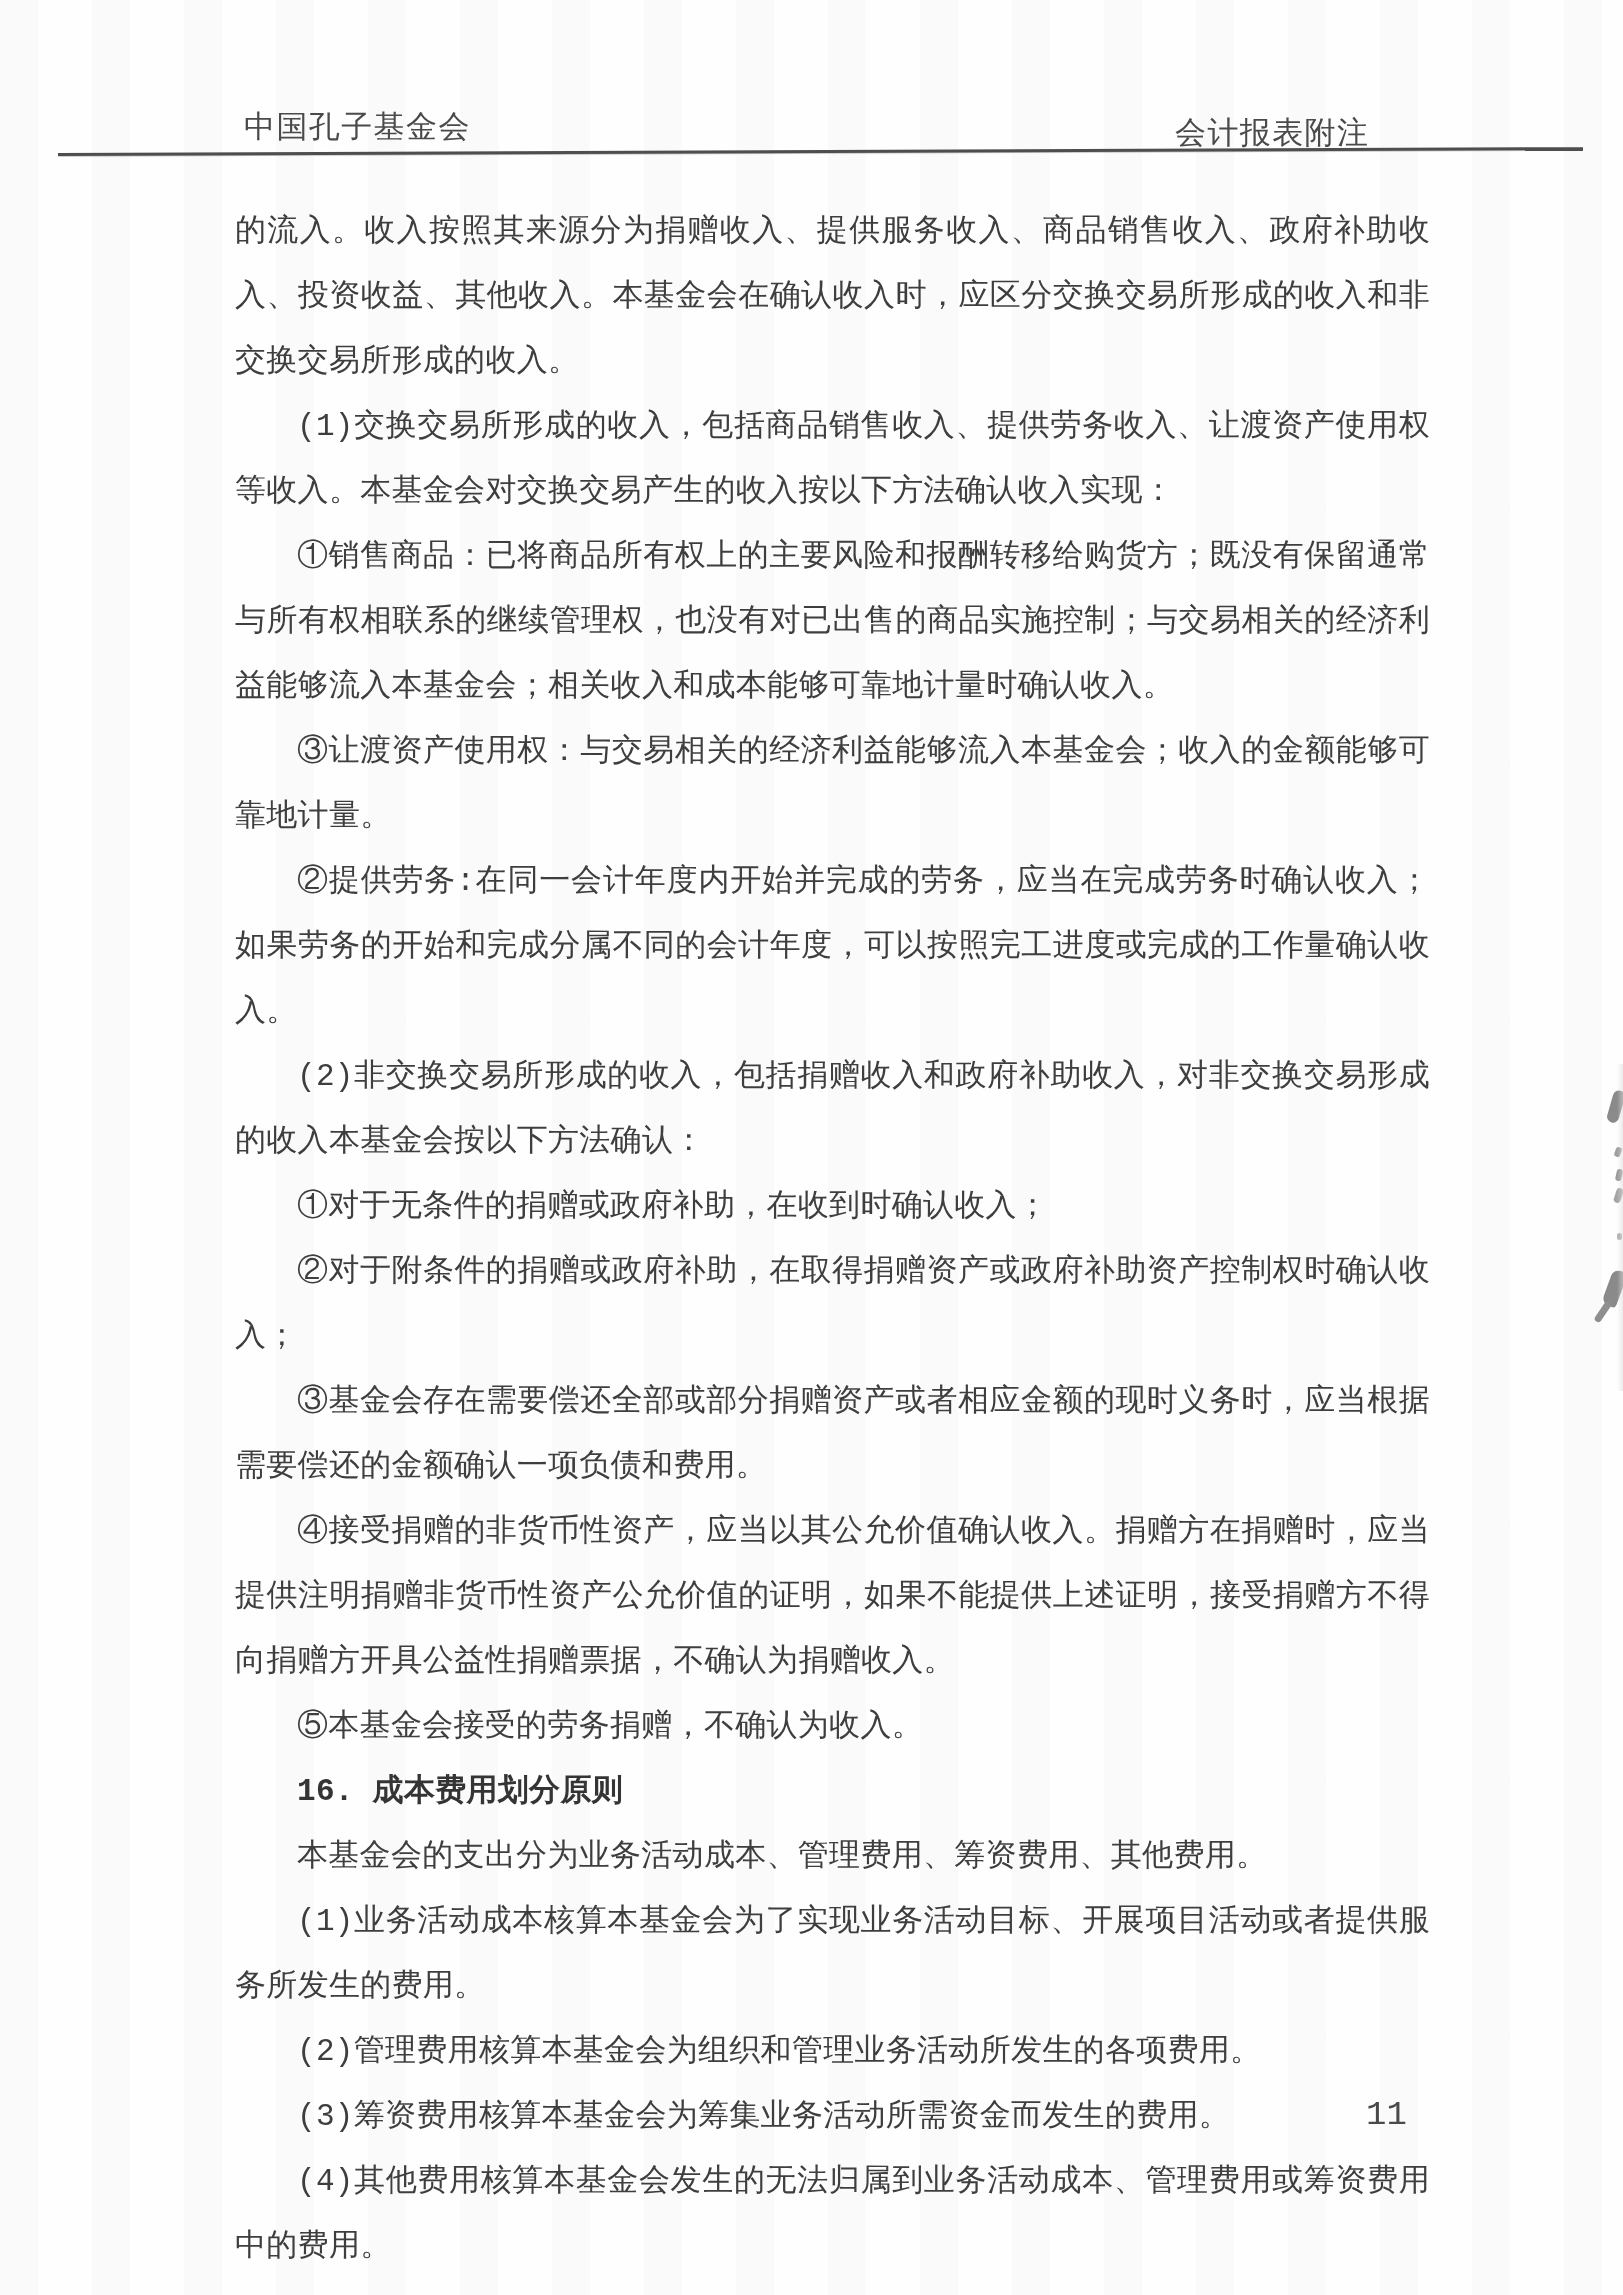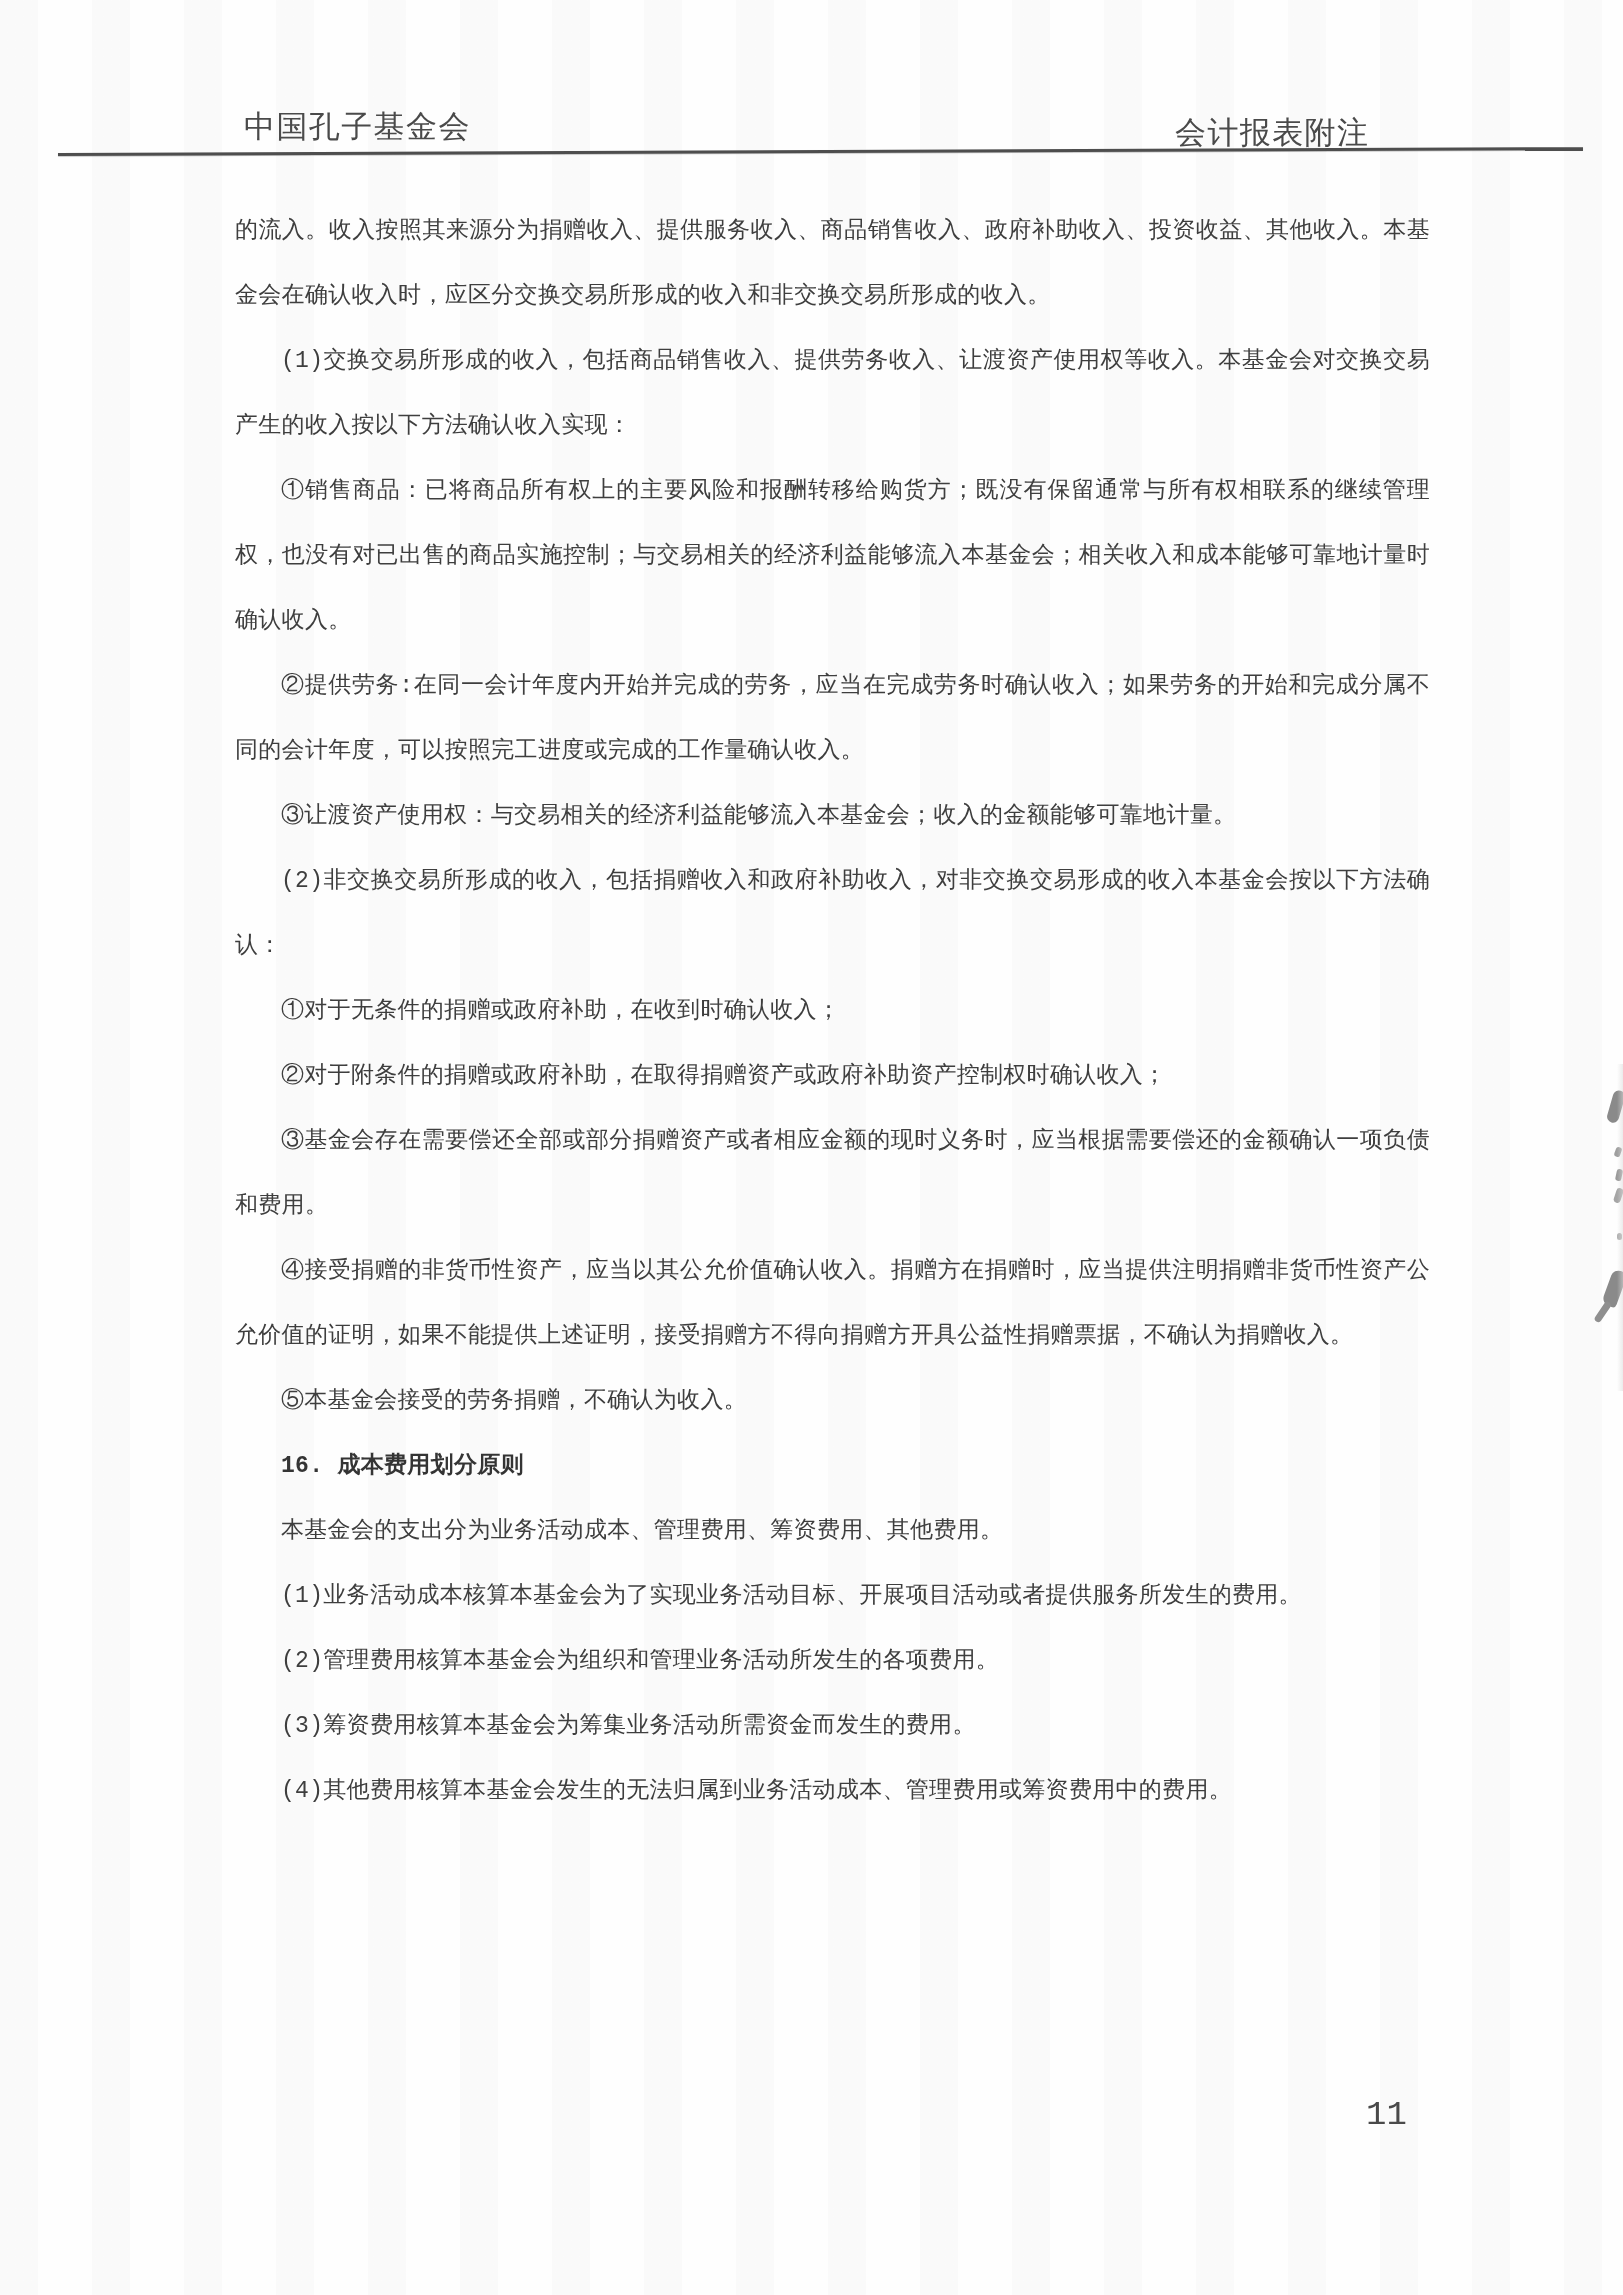--- a/index.html
+++ b/index.html
@@ -55,21 +55,21 @@
     transform: rotate(-0.22deg);
     transform-origin: left center;
     box-shadow: 0 0.7px 0.7px rgba(0,0,0,0.25);
   }
 
   .body-text {
     position: absolute;
     left: 235px;
     top: 199px;
     width: 1195px;
-    font-size: 23px;
+    font-size: 31px;
     line-height: 65px;
     color: #3e3e3e;
     text-align: justify;
     word-break: break-all;
     letter-spacing: 0.3px;
   }
   .body-text p {
     margin: 0;
     padding: 0;
   }
@@ -145,22 +145,22 @@
   <div class="header-left">中国孔子基金会</div>
 
   <div class="header-right">会计报表附注</div>
 
   <div class="header-rule"></div>
 
   <div class="body-text">
     <p>的流入。收入按照其来源分为捐赠收入、提供服务收入、商品销售收入、政府补助收入、投资收益、其他收入。本基金会在确认收入时，应区分交换交易所形成的收入和非交换交易所形成的收入。</p>
     <p class="ind">(1)交换交易所形成的收入，包括商品销售收入、提供劳务收入、让渡资产使用权等收入。本基金会对交换交易产生的收入按以下方法确认收入实现：</p>
     <p class="ind">①销售商品：已将商品所有权上的主要风险和报酬转移给购货方；既没有保留通常与所有权相联系的继续管理权，也没有对已出售的商品实施控制；与交易相关的经济利益能够流入本基金会；相关收入和成本能够可靠地计量时确认收入。</p>
+    <p class="ind">③让渡资产使用权：与交易相关的经济利益能够流入本基金会；收入的金额能够可靠地计量。</p>
     <p class="ind">②提供劳务:在同一会计年度内开始并完成的劳务，应当在完成劳务时确认收入；如果劳务的开始和完成分属不同的会计年度，可以按照完工进度或完成的工作量确认收入。</p>
-    <p class="ind">③让渡资产使用权：与交易相关的经济利益能够流入本基金会；收入的金额能够可靠地计量。</p>
     <p class="ind">(2)非交换交易所形成的收入，包括捐赠收入和政府补助收入，对非交换交易形成的收入本基金会按以下方法确认：</p>
     <p class="ind">①对于无条件的捐赠或政府补助，在收到时确认收入；</p>
     <p class="ind">②对于附条件的捐赠或政府补助，在取得捐赠资产或政府补助资产控制权时确认收入；</p>
     <p class="ind">③基金会存在需要偿还全部或部分捐赠资产或者相应金额的现时义务时，应当根据需要偿还的金额确认一项负债和费用。</p>
     <p class="ind">④接受捐赠的非货币性资产，应当以其公允价值确认收入。捐赠方在捐赠时，应当提供注明捐赠非货币性资产公允价值的证明，如果不能提供上述证明，接受捐赠方不得向捐赠方开具公益性捐赠票据，不确认为捐赠收入。</p>
     <p class="ind">⑤本基金会接受的劳务捐赠，不确认为收入。</p>
     <p class="ind bold">16. 成本费用划分原则</p>
     <p class="ind">本基金会的支出分为业务活动成本、管理费用、筹资费用、其他费用。</p>
     <p class="ind">(1)业务活动成本核算本基金会为了实现业务活动目标、开展项目活动或者提供服务所发生的费用。</p>
     <p class="ind">(2)管理费用核算本基金会为组织和管理业务活动所发生的各项费用。</p>

